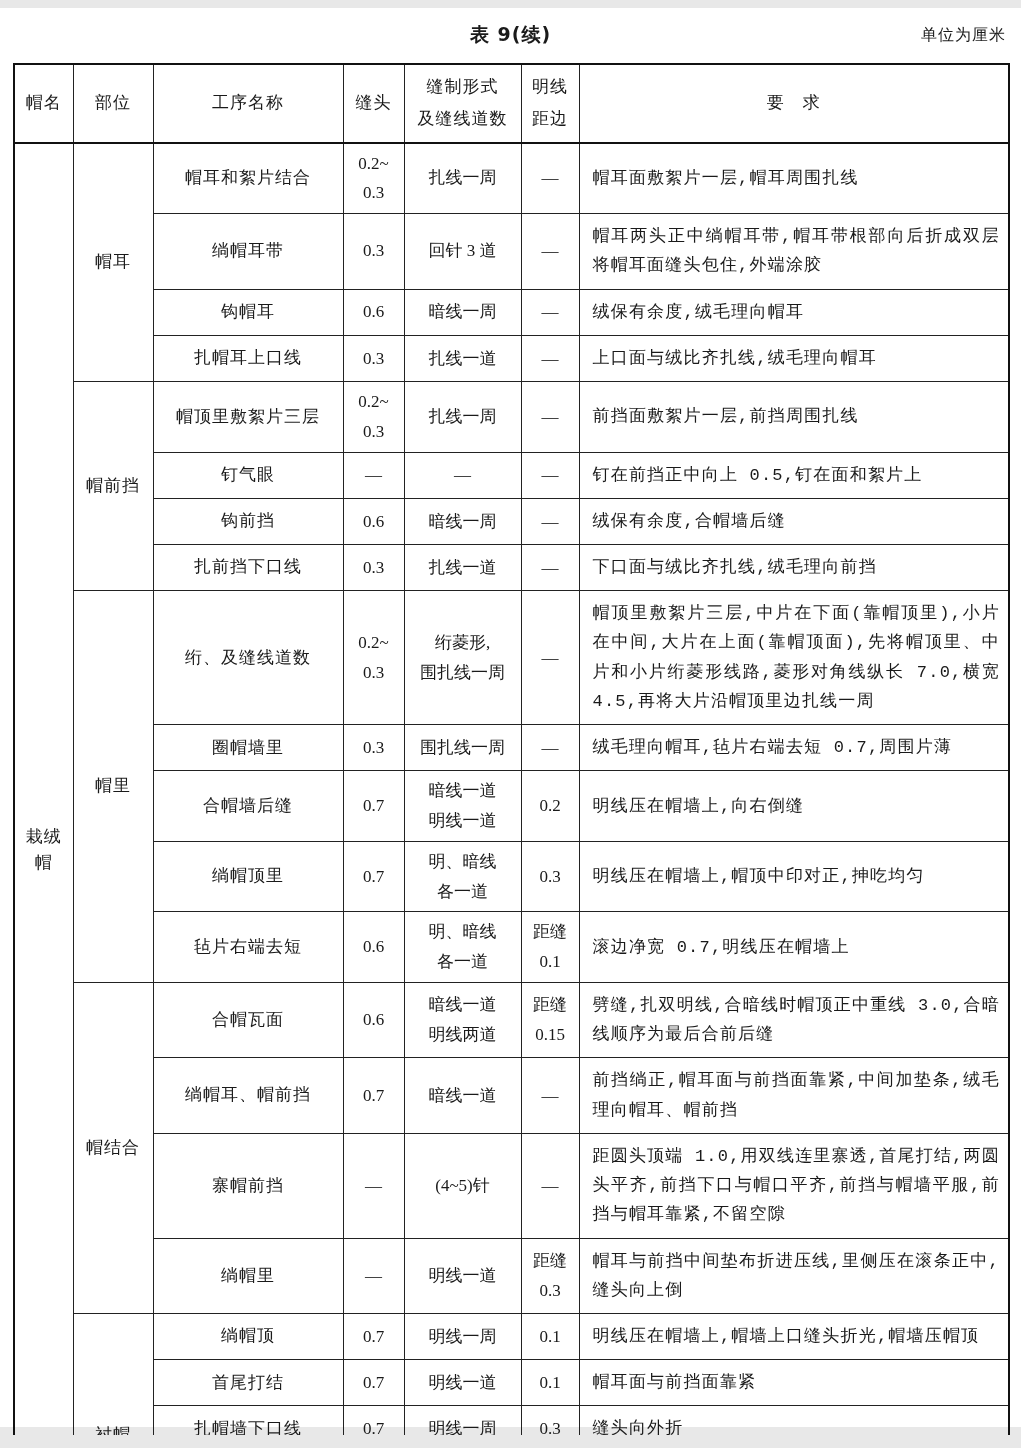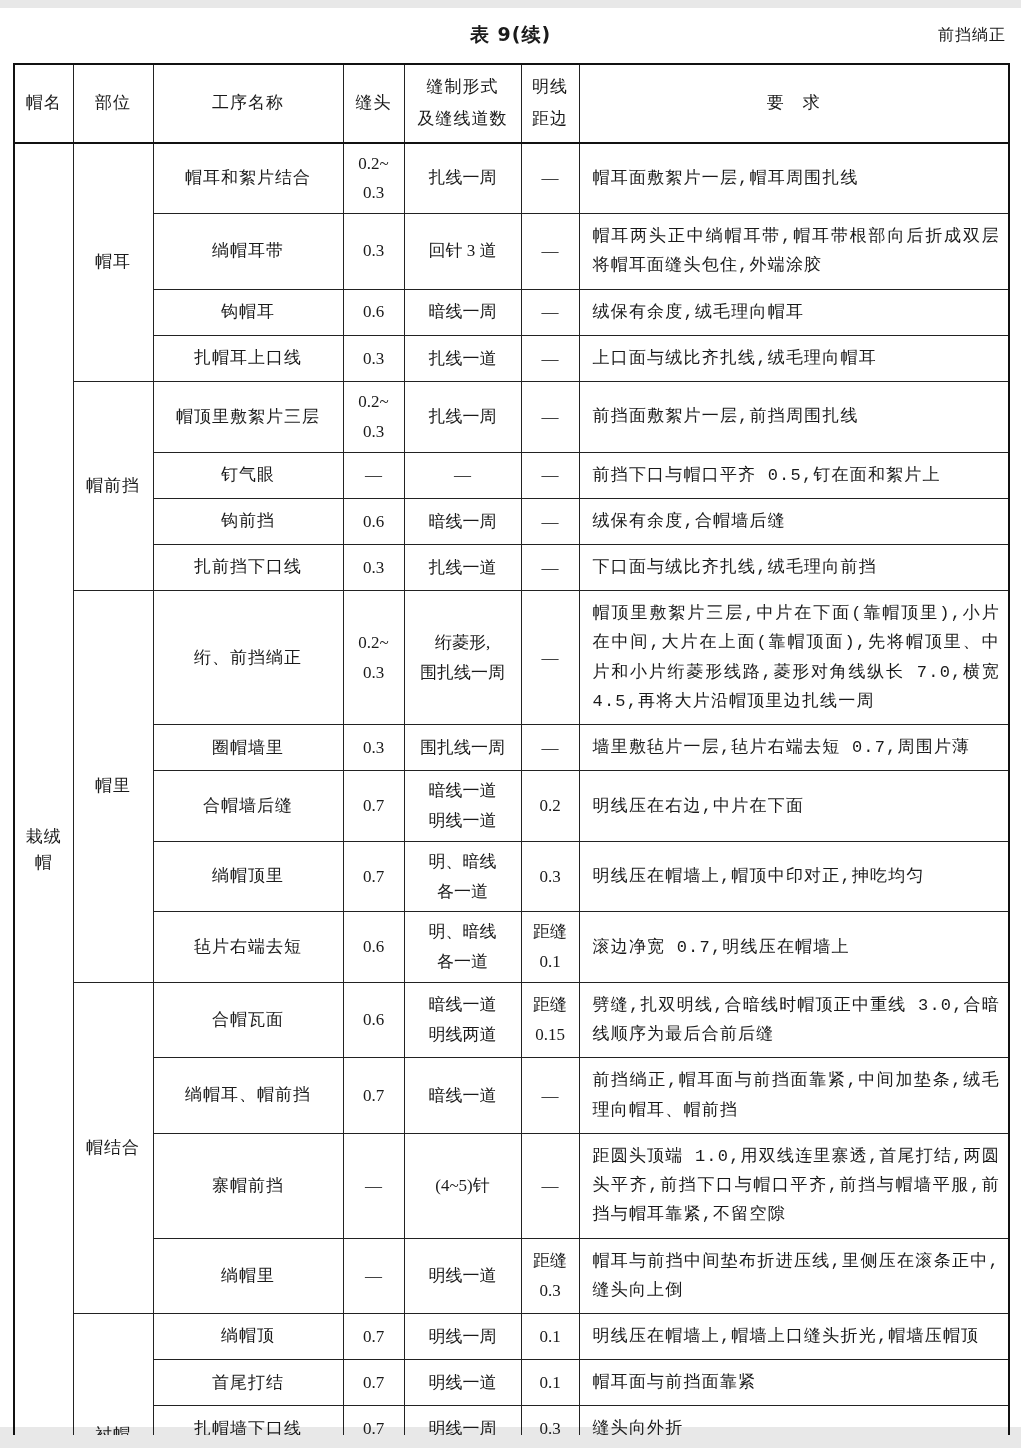--- a/index.html
+++ b/index.html
@@ -46,21 +46,21 @@
     letter-spacing:1.2px;line-height:1.72;font-family:Liberation Mono, monospace;
   }
   tbody td{height:26px;}
 </style>
 </head>
 <body>
 
 <div class="page">
   <div class="header-line">
     <div class="doc-title">表 9(续)</div>
-    <div class="unit-note">前挡绱正</div>
+    <div class="unit-note">单位为厘米</div>
   </div>
 
   <table class="process-table">
     <colgroup>
       <col class="c1">
         <col class="c2">
         <col class="c3">
         <col class="c4">
       <col class="c5">
         <col class="c6">
@@ -118,60 +118,60 @@
 0.3</td>
           <td class="c-form">扎线一周</td>
           <td class="c-edge">—</td>
           <td class="c-req">前挡面敷絮片一层,前挡周围扎线</td>
         </tr>
         <tr>
           <td class="c-proc">钉气眼</td>
           <td class="c-seam">—</td>
           <td class="c-form">—</td>
           <td class="c-edge">—</td>
-          <td class="c-req">前挡下口与帽口平齐 0.5,钉在面和絮片上</td>
+          <td class="c-req">钉在前挡正中向上 0.5,钉在面和絮片上</td>
         </tr>
         <tr>
           <td class="c-proc">钩前挡</td>
           <td class="c-seam">0.6</td>
           <td class="c-form">暗线一周</td>
           <td class="c-edge">—</td>
           <td class="c-req">绒保有余度,合帽墙后缝</td>
         </tr>
         <tr>
           <td class="c-proc">扎前挡下口线</td>
           <td class="c-seam">0.3</td>
           <td class="c-form">扎线一道</td>
           <td class="c-edge">—</td>
           <td class="c-req">下口面与绒比齐扎线,绒毛理向前挡</td>
         </tr>
         <tr>
           <td class="c-part" rowspan="5">帽里</td>
-          <td class="c-proc">绗、前挡绱正</td>
+          <td class="c-proc">绗、及缝线道数</td>
           <td class="c-seam">0.2~
 0.3</td>
           <td class="c-form">绗菱形,
 围扎线一周</td>
           <td class="c-edge">—</td>
           <td class="c-req">帽顶里敷絮片三层,中片在下面(靠帽顶里),小片在中间,大片在上面(靠帽顶面),先将帽顶里、中片和小片绗菱形线路,菱形对角线纵长 7.0,横宽 4.5,再将大片沿帽顶里边扎线一周</td>
         </tr>
         <tr>
           <td class="c-proc">圈帽墙里</td>
           <td class="c-seam">0.3</td>
           <td class="c-form">围扎线一周</td>
           <td class="c-edge">—</td>
-          <td class="c-req">墙里敷毡片一层,毡片右端去短 0.7,周围片薄</td>
+          <td class="c-req">绒毛理向帽耳,毡片右端去短 0.7,周围片薄</td>
         </tr>
         <tr>
           <td class="c-proc">合帽墙后缝</td>
           <td class="c-seam">0.7</td>
           <td class="c-form">暗线一道
 明线一道</td>
           <td class="c-edge">0.2</td>
-          <td class="c-req">明线压在右边,中片在下面</td>
+          <td class="c-req">明线压在帽墙上,向右倒缝</td>
         </tr>
         <tr>
           <td class="c-proc">绱帽顶里</td>
           <td class="c-seam">0.7</td>
           <td class="c-form">明、暗线
 各一道</td>
           <td class="c-edge">0.3</td>
           <td class="c-req">明线压在帽墙上,帽顶中印对正,抻吃均匀</td>
         </tr>
         <tr>

